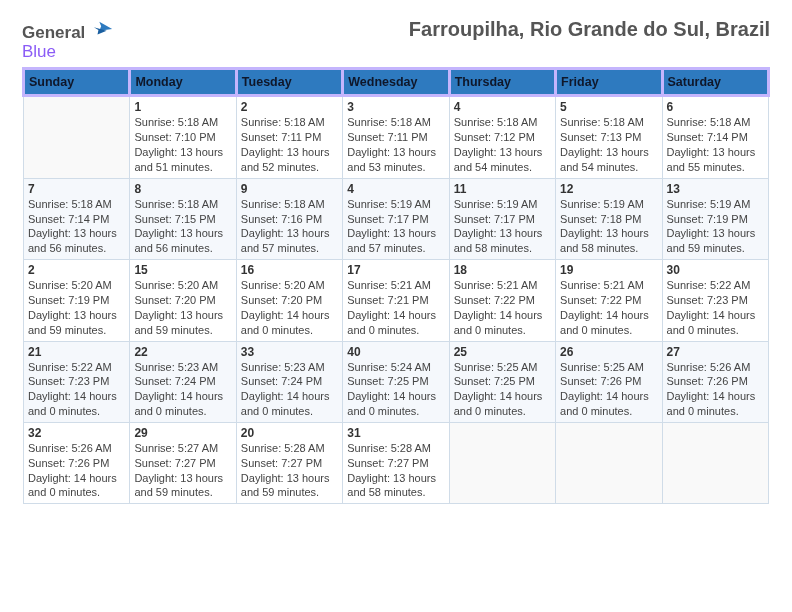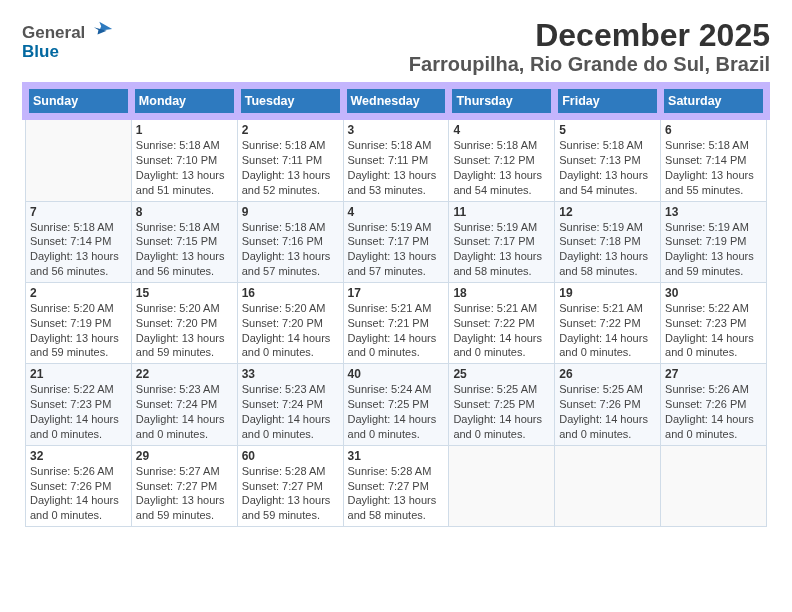--- a/index.html
+++ b/index.html
@@ -23,22 +23,22 @@
       margin-bottom: 6px;
     }
     .logo-text-general {
       font-size: 17px;
       font-weight: bold;
       color: #555;
       line-height: 1.1;
     }
     .logo-text-blue {
       font-size: 17px;
-      font-weight: bold;
-      color: #0369a1;
+      font-weight: normal;
+      color: #8b5cf6;
       line-height: 1.1;
     }
     .logo-block {
       display: flex;
       flex-direction: column;
       align-items: flex-start;
     }
     .logo-top-row {
       display: flex;
       align-items: center;
@@ -57,26 +57,26 @@
       color: #555;
       font-weight: bold;
     }
     .calendar-table {
       width: 100%;
       border-collapse: collapse;
       table-layout: fixed;
     }
     .calendar-table th {
       background: #2e7abf;
-      color: #ffffff;
+      color: #0f172a;
       font-size: 12.5px;
       font-weight: bold;
       padding: 5px 4px;
       text-align: left;
-      border: 7px solid #c4b5fd;
+      border: 3px solid #c4b5fd;
     }
     .calendar-table td {
       vertical-align: top;
       border: 1px solid #d0dce8;
       padding: 3px 4px;
       font-size: 10px;
       color: #333;
       height: 78px;
       background: #fff;
     }
@@ -119,21 +119,20 @@
             <polygon points="8,4 22,12 8,14 10,9" fill="#2e7abf"></polygon>
             <polygon points="2,10 16,14 6,18 7,13" fill="#1a5fa0"></polygon>
           </svg>
         </div>
       </div>
       <div>
         <span class="logo-text-blue">Blue</span>
       </div>
     </div>
     <div class="title-block">
-      <div class="title-month">December 2025</div>
       <div class="title-location">Farroupilha, Rio Grande do Sul, Brazil</div>
     </div>
   </div>
 
   <table class="calendar-table">
     <thead>
       <tr>
 
       <th>Sunday</th>
           <th>Monday</th>
@@ -265,21 +264,21 @@
         <tr>
           <td>
             <span class="day-number">32</span>
             <div class="cell-info">Sunrise: 5:26 AM<br>Sunset: 7:26 PM<br>Daylight: 14 hours and 0 minutes.</div>
           </td>
           <td>
             <span class="day-number">29</span>
             <div class="cell-info">Sunrise: 5:27 AM<br>Sunset: 7:27 PM<br>Daylight: 13 hours and 59 minutes.</div>
           </td>
           <td>
-            <span class="day-number">60</span>
+            <span class="day-number">20</span>
             <div class="cell-info">Sunrise: 5:28 AM<br>Sunset: 7:27 PM<br>Daylight: 13 hours and 59 minutes.</div>
           </td>
           <td>
             <span class="day-number">31</span>
             <div class="cell-info">Sunrise: 5:28 AM<br>Sunset: 7:27 PM<br>Daylight: 13 hours and 58 minutes.</div>
           </td>
           <td class="empty-cell"></td>
           <td class="empty-cell"></td>
           <td class="empty-cell"></td>
         </tr>

